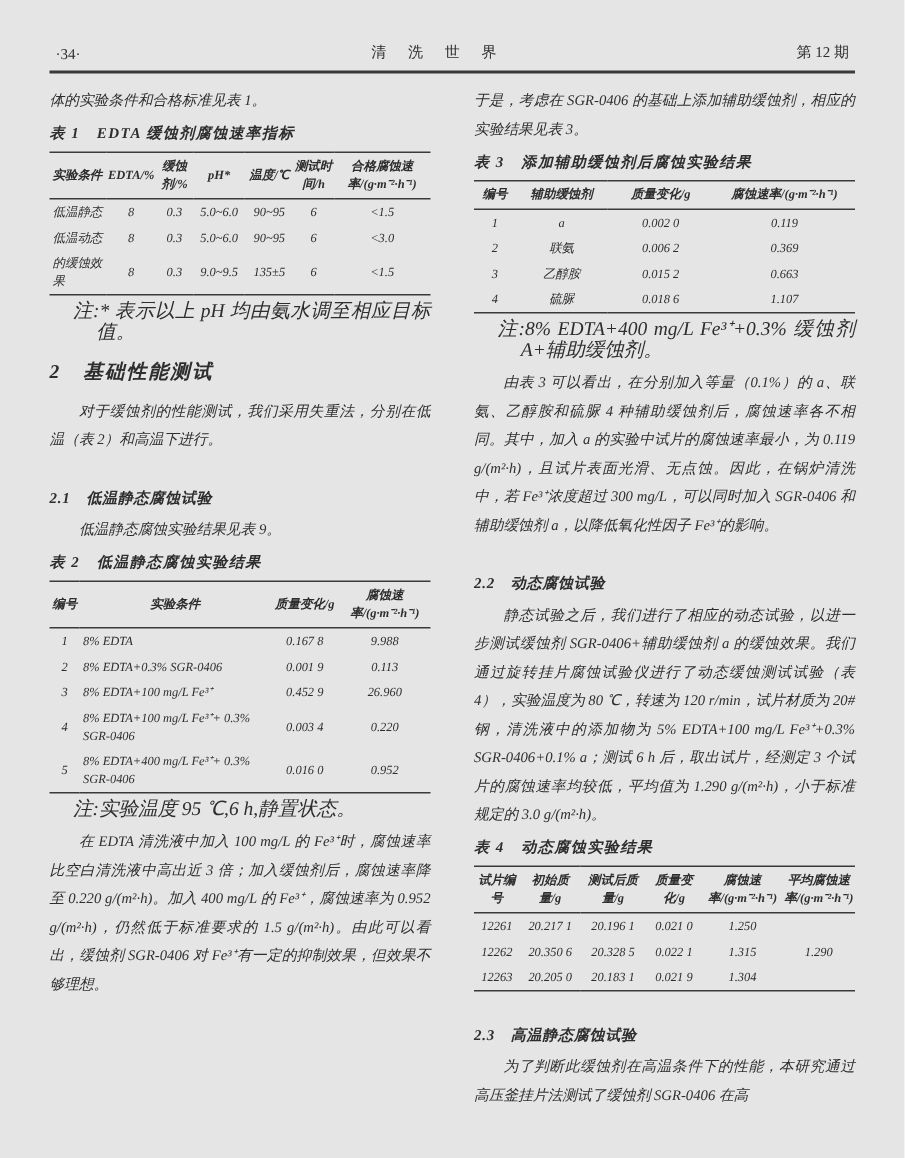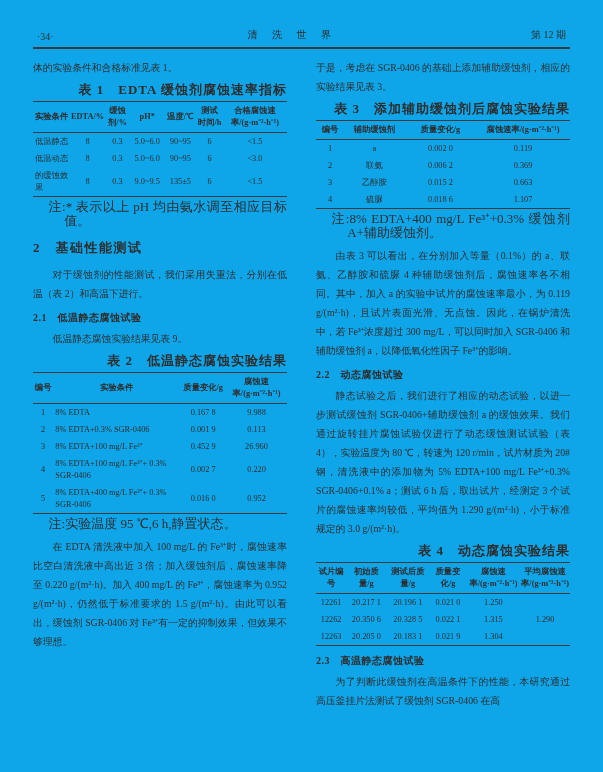--- a/index.html
+++ b/index.html
@@ -1,48 +1,48 @@
 <!DOCTYPE html>
 <html><head>
 <meta charset="utf-8">
 <style>
   * { box-sizing: border-box; }
   html, body { margin: 0; padding: 0; background: #ffffff; }
   .page {
     width: 603px; height: 772px; overflow: hidden;
-    background: #0ea5e9;
+    background: #e5e5e5;
     font-family: "Liberation Serif", serif;
     color: #2e2e2e;
     padding: 28px 33px 0 33px;
     position: relative;
   }
   
   .pg-header {
     display: flex; justify-content: space-between; align-items: flex-end;
     font-size: 10px; padding: 0 4px 5px 4px;
   }
   .pg-header .journal { letter-spacing: 6px; }
   .header-rule { border: none; border-top: 2px solid #3a3a3a; margin: 0 0 9px 0; }
   
-  .columns { display: flex; gap: 29px; }
+  .columns { display: flex; gap: 29px; font-style: italic; }
   .col { width: 50%; font-size: 9.8px; line-height: 19px; text-align: justify; }
   p { margin: 0; }
   p.indent { text-indent: 2em; }
   
   .section-h {
     font-size: 13px; font-weight: bold; letter-spacing: 1.5px;
     margin: 11px 0 8px 0; line-height: 18px;
   }
   .subsection-h {
     font-size: 10px; font-weight: bold; letter-spacing: 0.5px;
-    margin: 6px 0 2px 0; line-height: 18px;
+    margin: 21px 0 2px 0; line-height: 18px;
   }
   
   .tbl-caption {
-    text-align: right; font-weight: bold; font-size: 13px;
+    text-align: left; font-weight: bold; font-size: 10px;
     letter-spacing: 1px; margin: 5px 0 3px 0; line-height: 16px;
   }
   table {
     width: 100%; border-collapse: collapse;
     font-size: 8.3px; line-height: 12px;
     border-top: 1.6px solid #3a3a3a; border-bottom: 1.6px solid #3a3a3a;
     margin-bottom: 3px;
   }
   thead th {
     border-bottom: 1px solid #3a3a3a;
@@ -162,21 +162,21 @@
             </tr>
             <tr>
               <td>3</td>
               <td>8% EDTA+100 mg/L Fe³⁺</td>
               <td>0.452 9</td>
               <td>26.960</td>
             </tr>
             <tr>
               <td>4</td>
               <td>8% EDTA+100 mg/L Fe³⁺+ 0.3% SGR-0406</td>
-              <td>0.002 7</td>
+              <td>0.003 4</td>
               <td>0.220</td>
             </tr>
             <tr>
               <td>5</td>
               <td>8% EDTA+400 mg/L Fe³⁺+ 0.3% SGR-0406</td>
               <td>0.016 0</td>
               <td>0.952</td>
             </tr>
           </tbody>
       </table>

